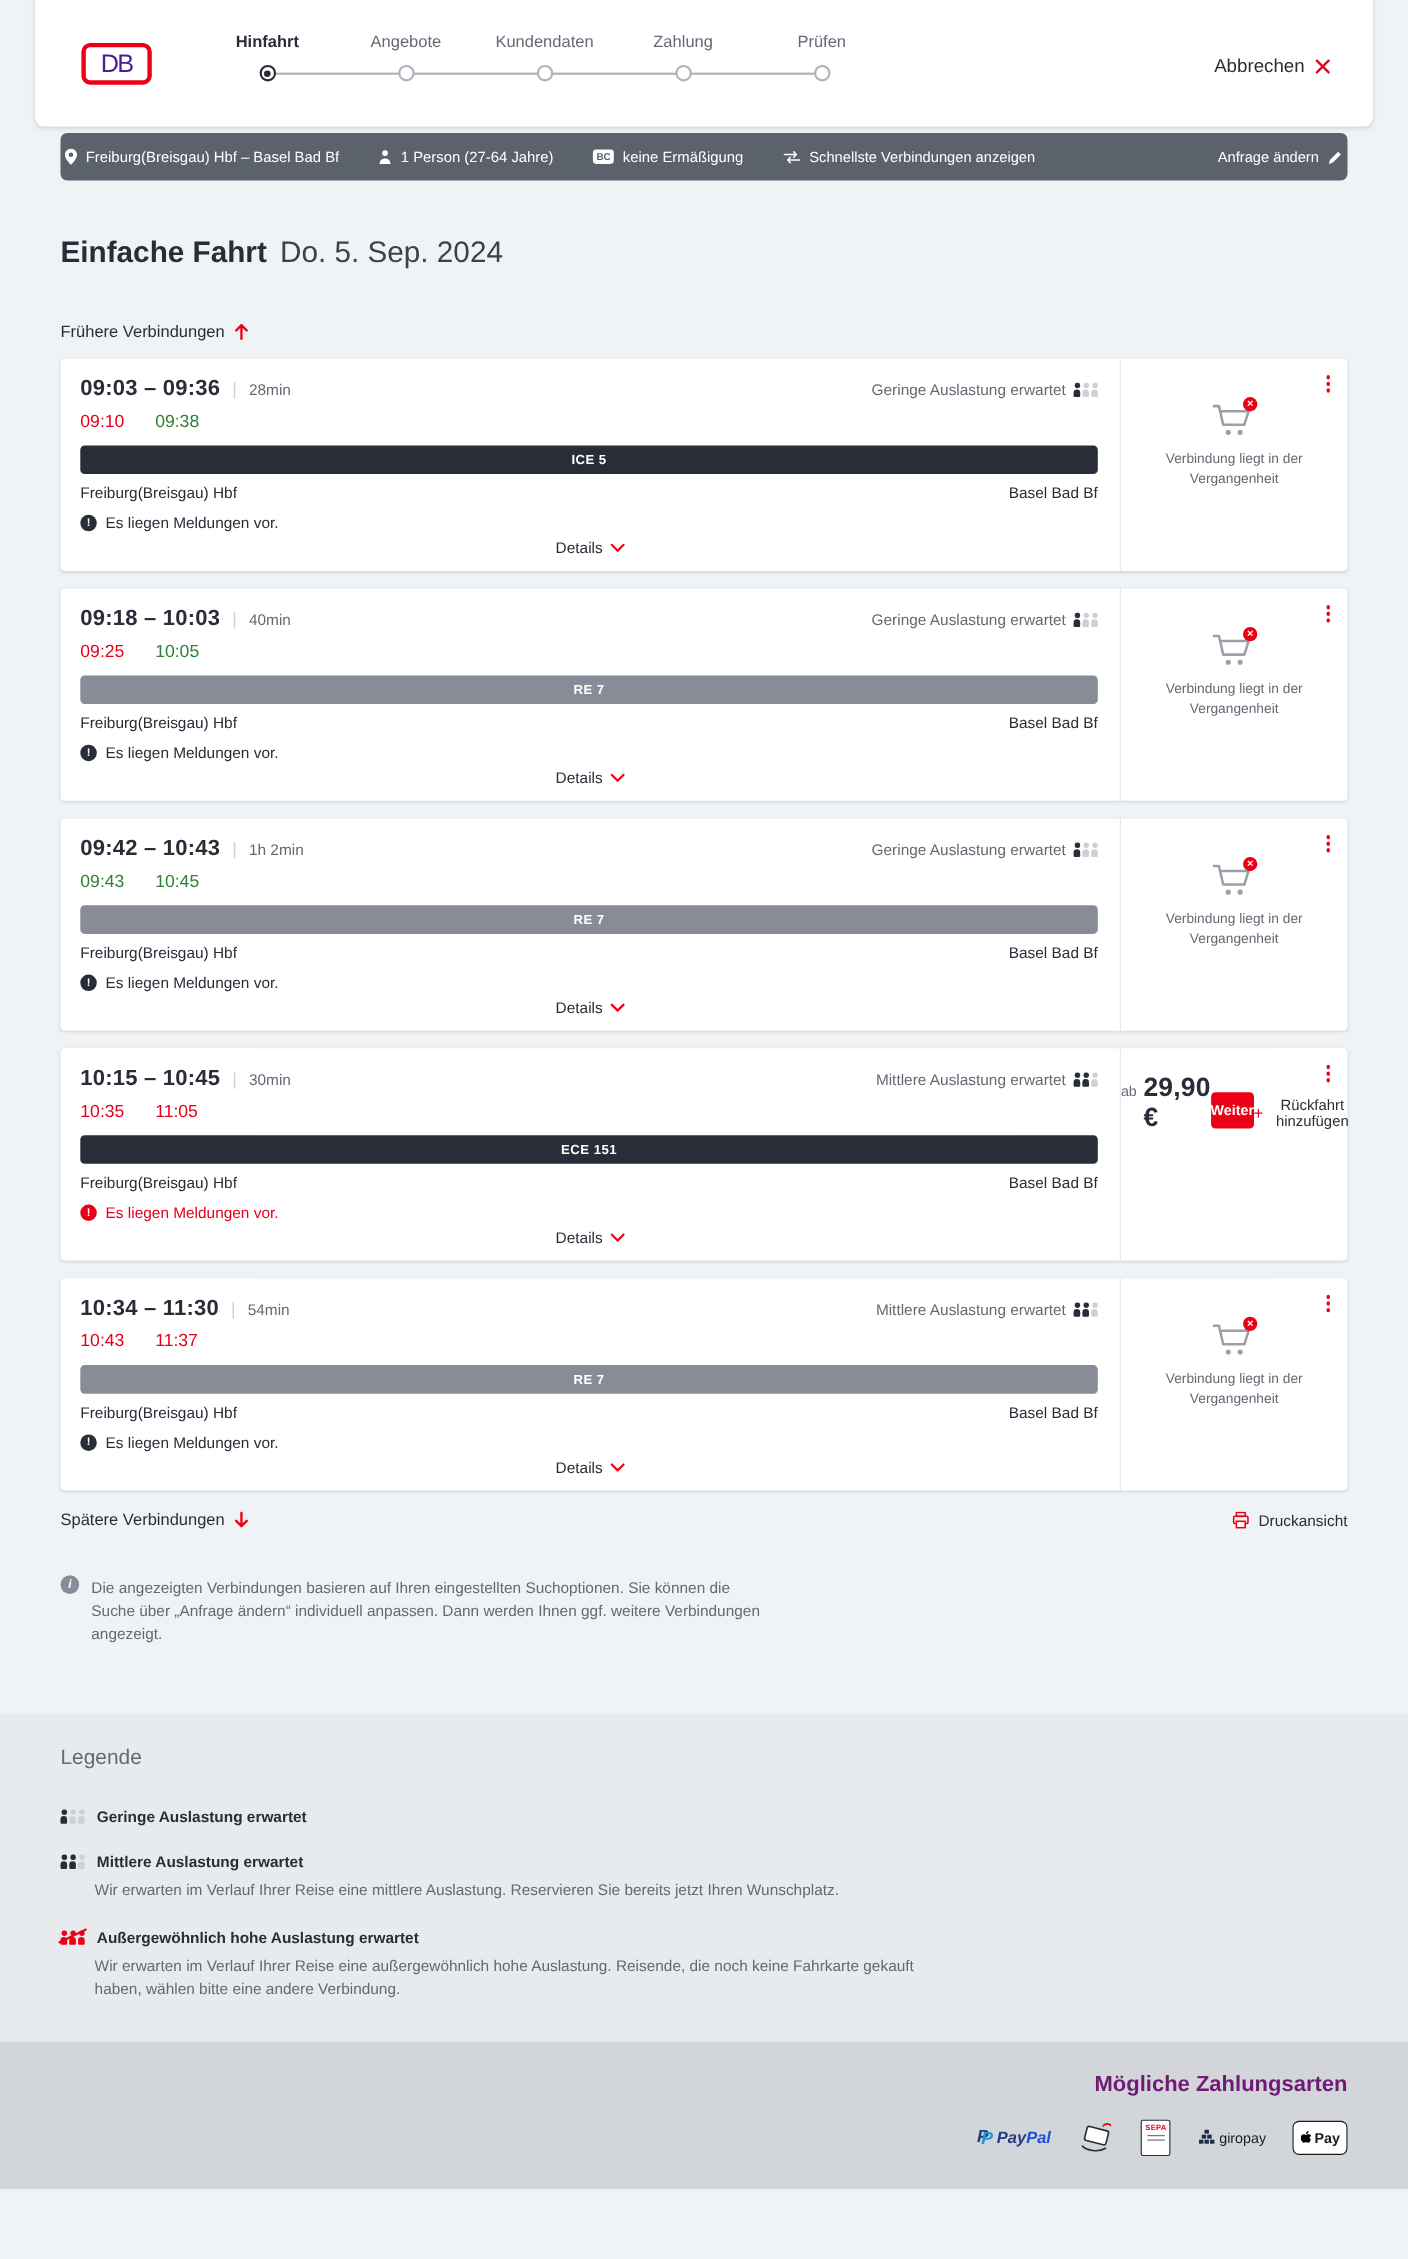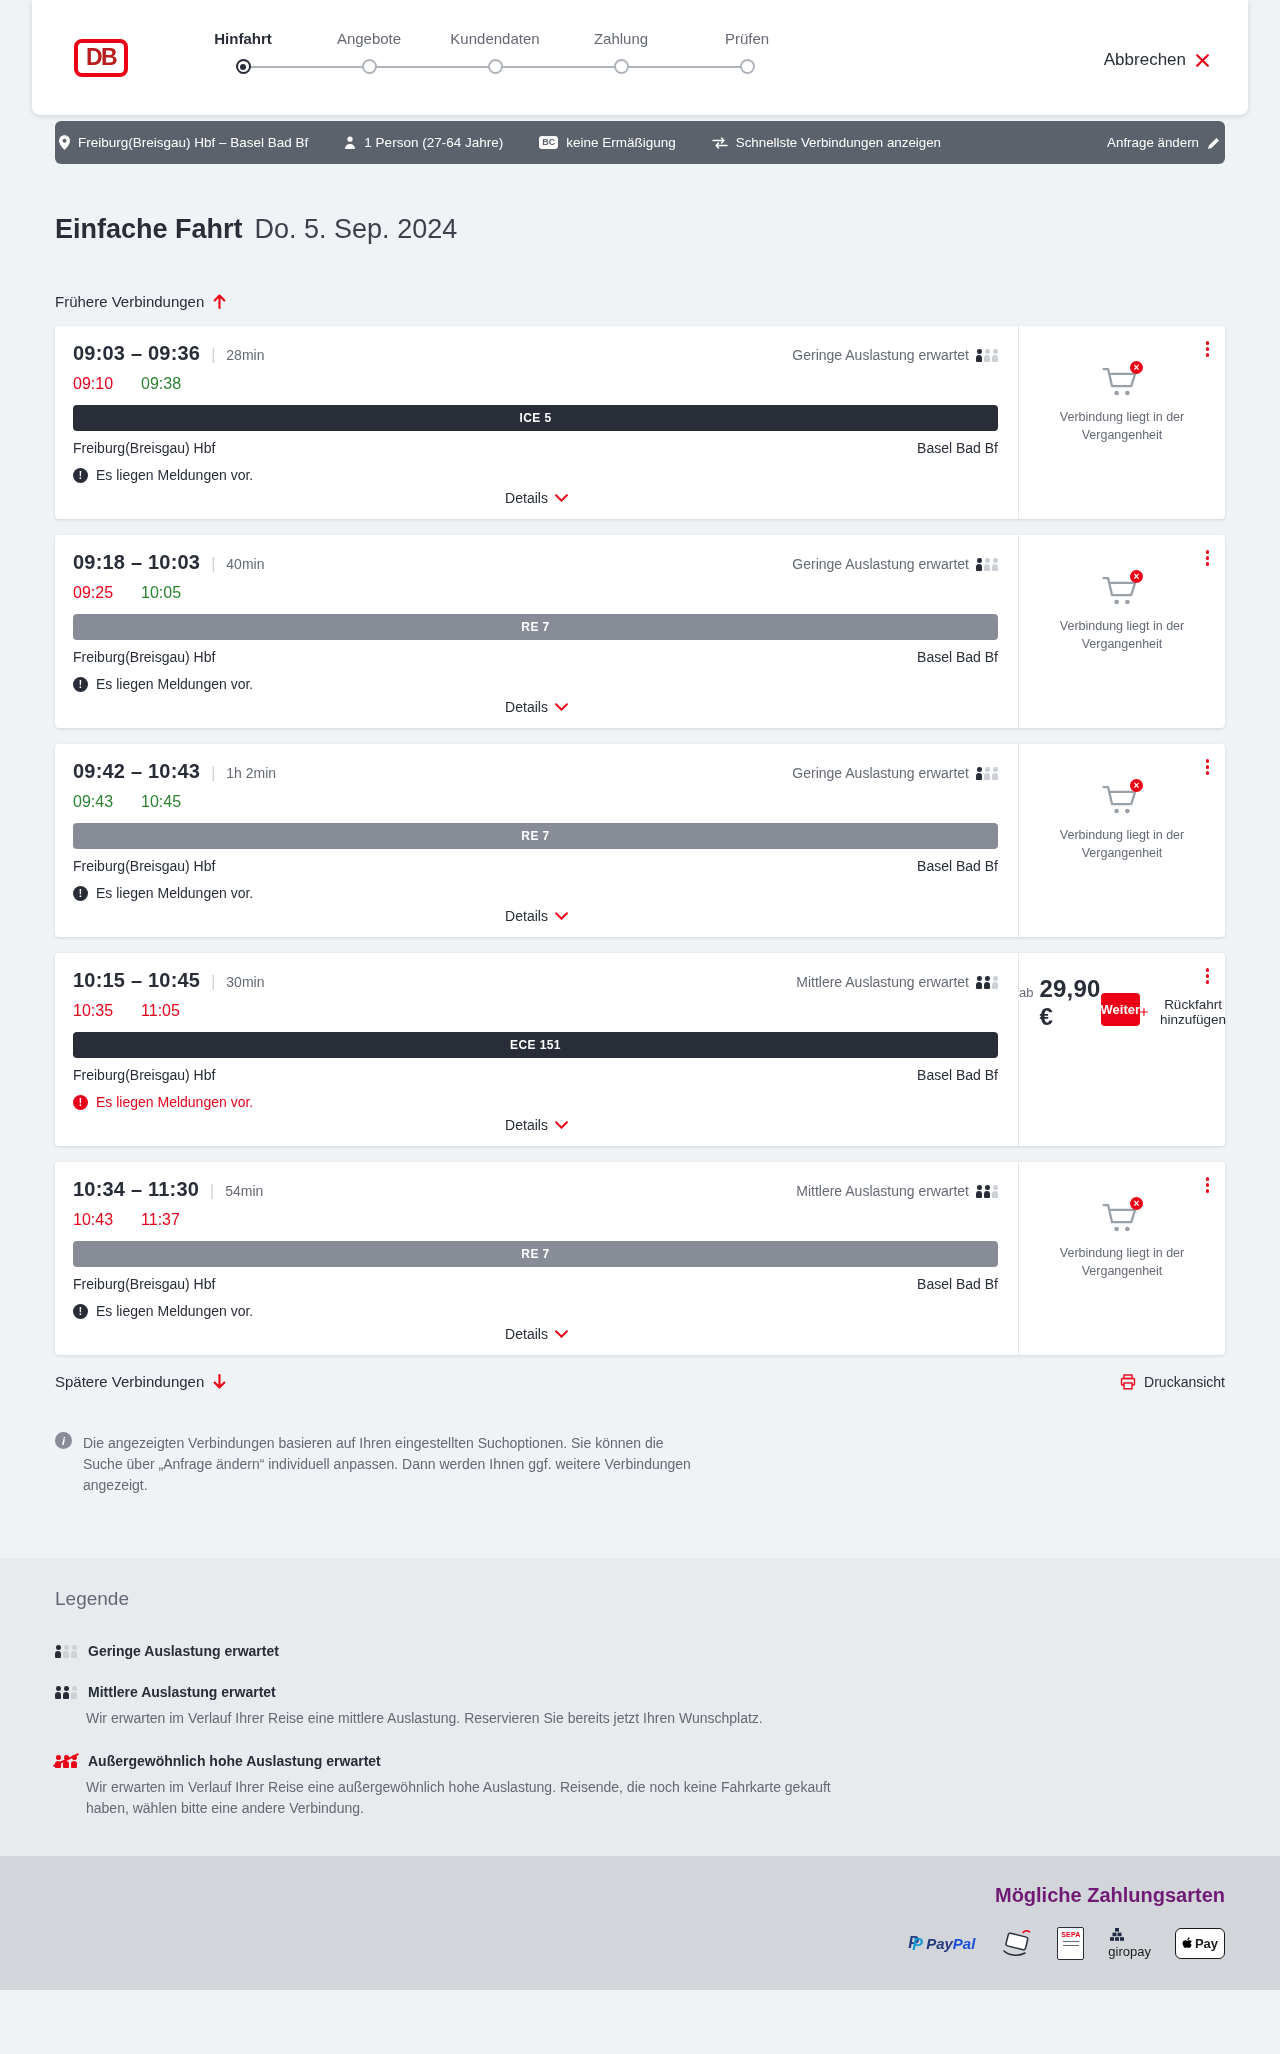--- a/index.html
+++ b/index.html
@@ -11,23 +11,23 @@
   svg { display:block; }
   button { font-family:inherit; background:none; border:0; padding:0; cursor:pointer; color:inherit; }
 
   
   .header {
     position:relative; margin:0 32px; height:115px; background:#fff;
     border-radius:0 0 8px 8px; box-shadow:0 1px 5px rgba(40,45,55,.16);
     display:flex; align-items:center;
   }
   .db-logo {
-    margin-left:42px; width:54px; height:38px; border:4px solid #ec0016; border-radius:8px;
+    margin-left:42px; width:64px; height:38px; border:4px solid #ec0016; border-radius:8px;
     background:#fff; display:flex; align-items:center; justify-content:center;
-    color:#b91c1c; font-weight:bold; font-size:23px; letter-spacing:-1.5px;
+    color:#4c1d95; font-weight:normal; font-size:23px; letter-spacing:-1.5px;
   }
   .steps { position:absolute; left:148px; top:30px; display:flex; }
   .step { width:126px; display:flex; flex-direction:column; align-items:center; position:relative; }
   .step .lbl { font-size:15px; color:#646973; margin-bottom:12px; white-space:nowrap; }
   .step.active .lbl { color:#282d37; font-weight:bold; }
   .step:not(:first-child)::before {
     content:""; position:absolute; bottom:6px; left:-63px; width:126px; height:2px; background:#afb4bb;
   }
   .step .dot {
     position:relative; z-index:1; width:15px; height:15px; border-radius:50%;
@@ -158,21 +158,21 @@
   .pp .mono .p1 { color:#253b80; left:0; top:0; }
   .pp .mono .p2 { color:#179bd7; left:4px; top:2px; }
   .pp .word { font-size:15px; font-weight:bold; font-style:italic; }
   .pp .word .w1 { color:#253b80; } .pp .word .w2 { color:#1d4ed8; }
   .sepa-box {
     width:27px; height:33px; background:#fff; border:1.5px solid #282d37; border-radius:2px;
     display:flex; flex-direction:column; align-items:center; padding-top:3px; gap:3px;
   }
   .sepa-box b { color:#ec0016; font-size:7px; letter-spacing:.2px; }
   .sepa-box i { width:16px; height:0; border-top:1.5px solid #646973; }
-  .gp { display:flex; flex-direction:column; align-items:flex-start; gap:2px; }
+  .gp { display:flex; flex-direction:row; align-items:center; gap:2px; }
   .gp span { font-size:13px; color:#1b1b1b; }
   .ap {
     width:50px; height:31px; background:#fff; border:1.5px solid #1b1b1b; border-radius:6px;
     display:flex; align-items:center; justify-content:center; gap:2px;
   }
   .ap b { font-size:13px; color:#1b1b1b; }
 </style>
 </head>
 <body>
 

